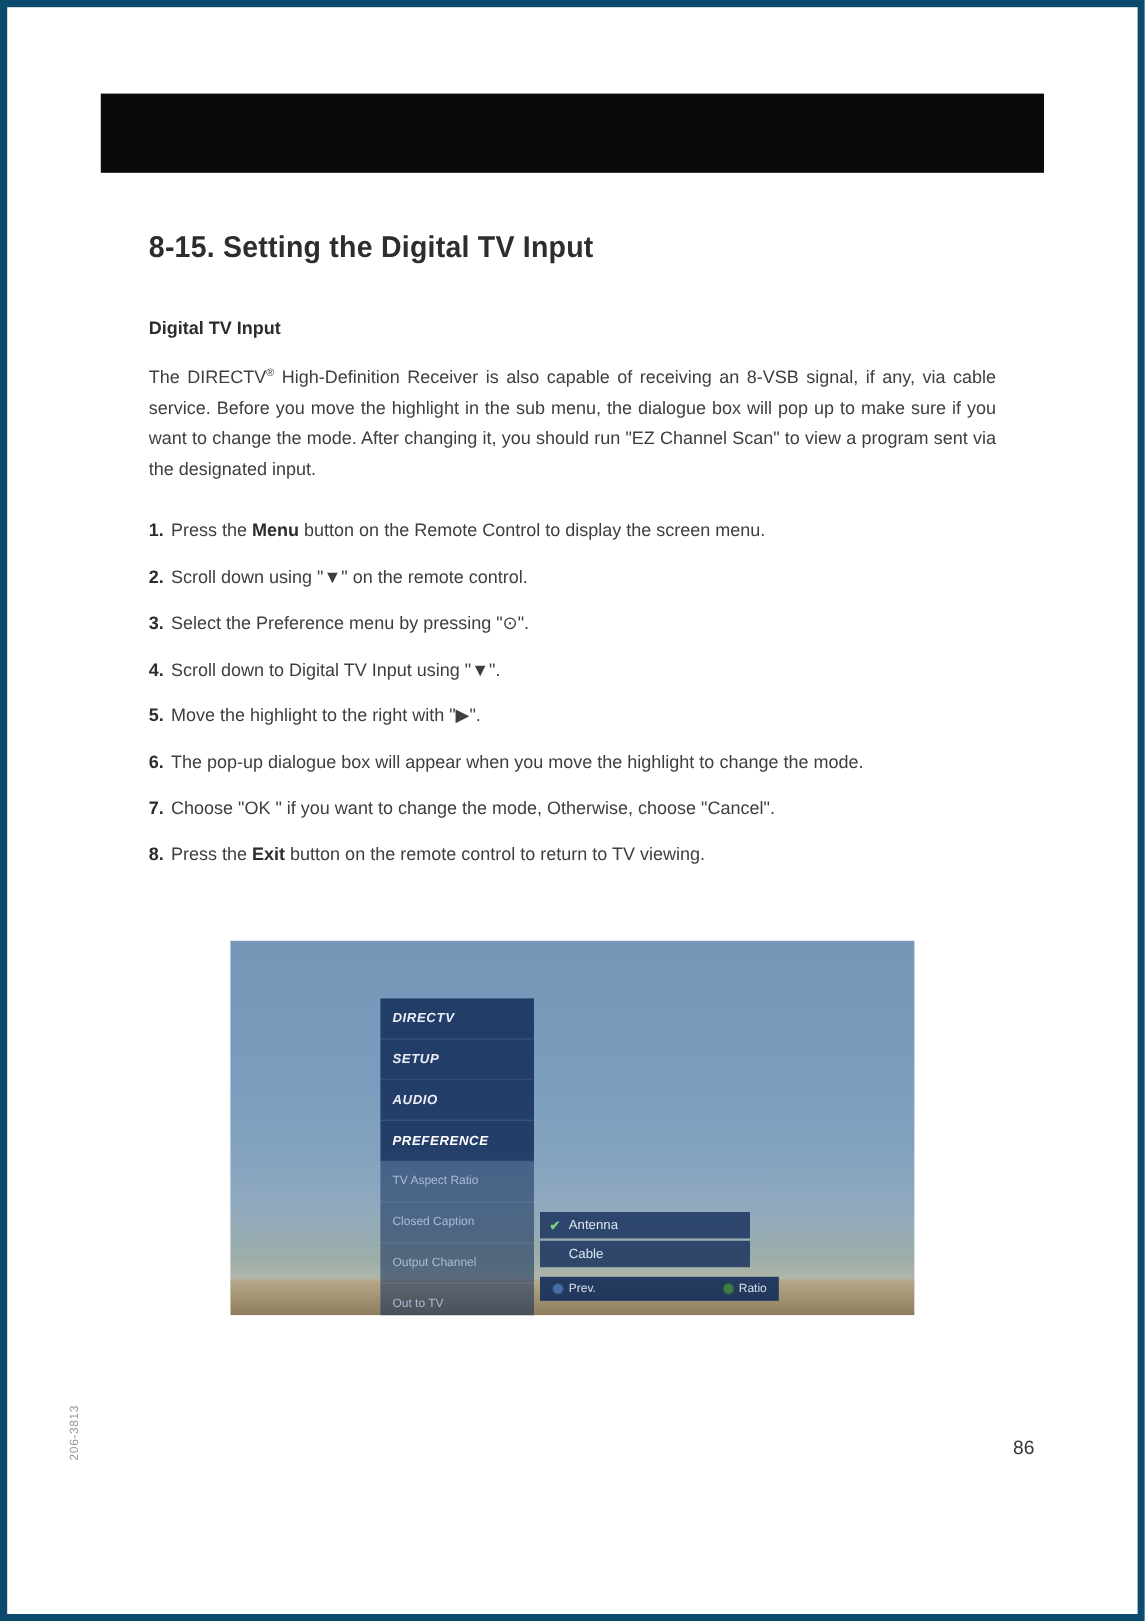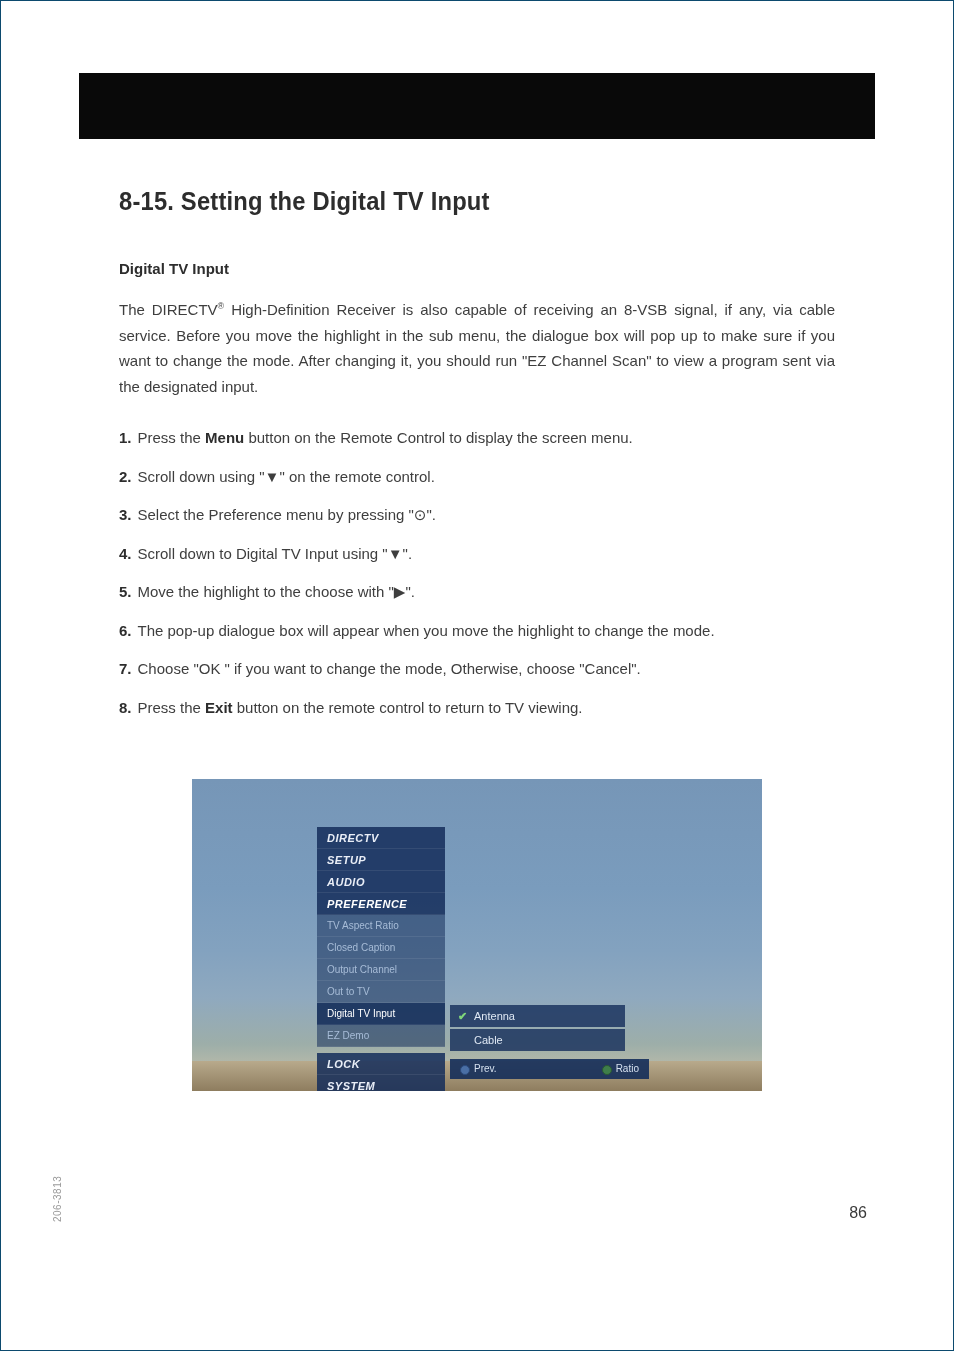--- a/index.html
+++ b/index.html
@@ -1,19 +1,19 @@
 <!DOCTYPE html>
 <html><head>
 <meta charset="utf-8">
 <style>
   * { box-sizing: border-box; margin: 0; padding: 0; }
   html, body { width: 954px; height: 1351px; background: #fff; font-family: "Helvetica Neue", Arial, sans-serif; color: #3e3e3e; }
   .page {
     width: 954px; height: 1351px; position: relative; padding: 72px 72px 0 72px;
-    border: 1px solid #0c4a6e;
+    border: 6px solid #0c4a6e;
   }
   .top-band {
     position: absolute; left: 78px; right: 78px; top: 72px; height: 66px; background: #090909;
   }
   .content {
     position: absolute; left: 118px; right: 118px; top: 186px;
   }
   h1 {
     font-size: 25px; font-weight: 700; color: #2d2d2d; letter-spacing: 0.2px;
     font-family: "Arial Narrow", Arial, sans-serif;
@@ -54,21 +54,21 @@
   }
   .tv-figure .ground {
     position: absolute; left: 0; right: 0; bottom: 0; height: 30px;
     background: linear-gradient(to bottom, #b8aa8c, #8e7d5f);
   }
   .osd {
     position: absolute; left: 125px; top: 48px; width: 320px;
     font-family: Arial, sans-serif;
   }
   .osd-row, .osd-item {
-    display: flex; align-items: center; height: 22px; padding: 1px 10px;
+    display: flex; align-items: center; height: 34px; padding: 1px 10px;
     font-size: 11px; color: #dfe8f4; background: rgba(20,45,90,0.85);
     border-bottom: 1px solid rgba(255,255,255,0.08);
     width: 128px;
   }
   .osd-row { font-style: italic; font-weight: 700; letter-spacing: 0.5px; color: #e9eef7; }
   .osd-row.sel { color: #fff; }
   .osd-item { font-style: normal; font-weight: 400; background: rgba(20,45,90,0.55); color: #a7bcd7; font-size: 10px; }
   .osd-item.active { color: #fff; background: rgba(20,45,90,0.9); }
   .osd .spacer { height: 6px; }
   .osd-right {
@@ -113,21 +113,21 @@
     <p class="body">
       <span>The DIRECTV</span><span class="reg">®</span><span> High-Definition Receiver is also capable of receiving an 8-VSB signal, if any, via cable service. Before you move the highlight in the sub menu, the dialogue box will pop up to make sure if you want to change the mode.  After changing it, you should run "EZ Channel Scan" to view a program sent via the designated input.</span>
     </p>
 
 
     <ol class="steps">
       <li><span>Press the </span><span class="bold">Menu</span><span> button on the Remote Control to display the screen menu.</span></li>
       <li><span>Scroll down using "</span><span class="sym">▼</span><span>" on the remote control.</span></li>
       <li><span>Select the Preference menu by pressing "</span><span class="sym">⊙</span><span>".</span></li>
       <li><span>Scroll down to Digital TV Input using "</span><span class="sym">▼</span><span>".</span></li>
-      <li><span>Move the highlight to the choose with "</span><span class="sym">▶</span><span>".</span></li>
+      <li><span>Move the highlight to the right with "</span><span class="sym">▶</span><span>".</span></li>
       <li><span>The pop-up dialogue box will appear when you move the highlight to change the mode.</span></li>
       <li><span>Choose "OK " if you want to change the mode, Otherwise, choose "Cancel".</span></li>
       <li><span>Press the </span><span class="bold">Exit</span><span> button on the remote control to return to TV viewing.</span></li>
     </ol>
 
     <div class="tv-figure">
       <div class="ground"></div>
       <div class="osd">
         <div class="osd-row">DIRECTV</div>
         <div class="osd-row">SETUP</div>

